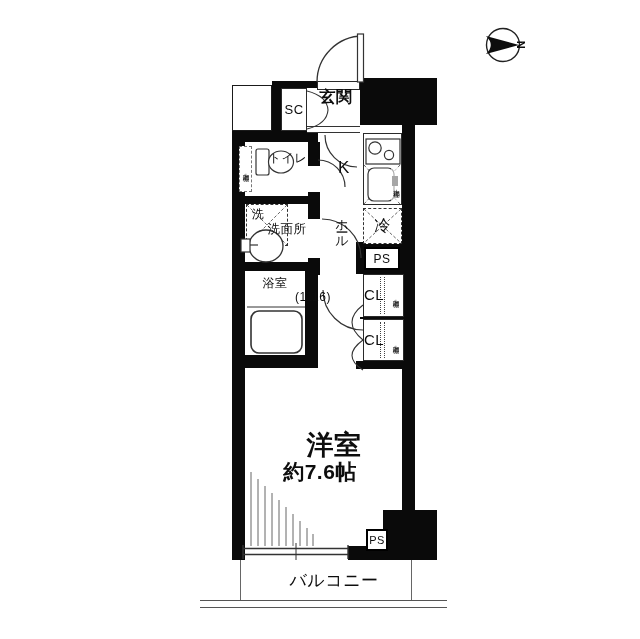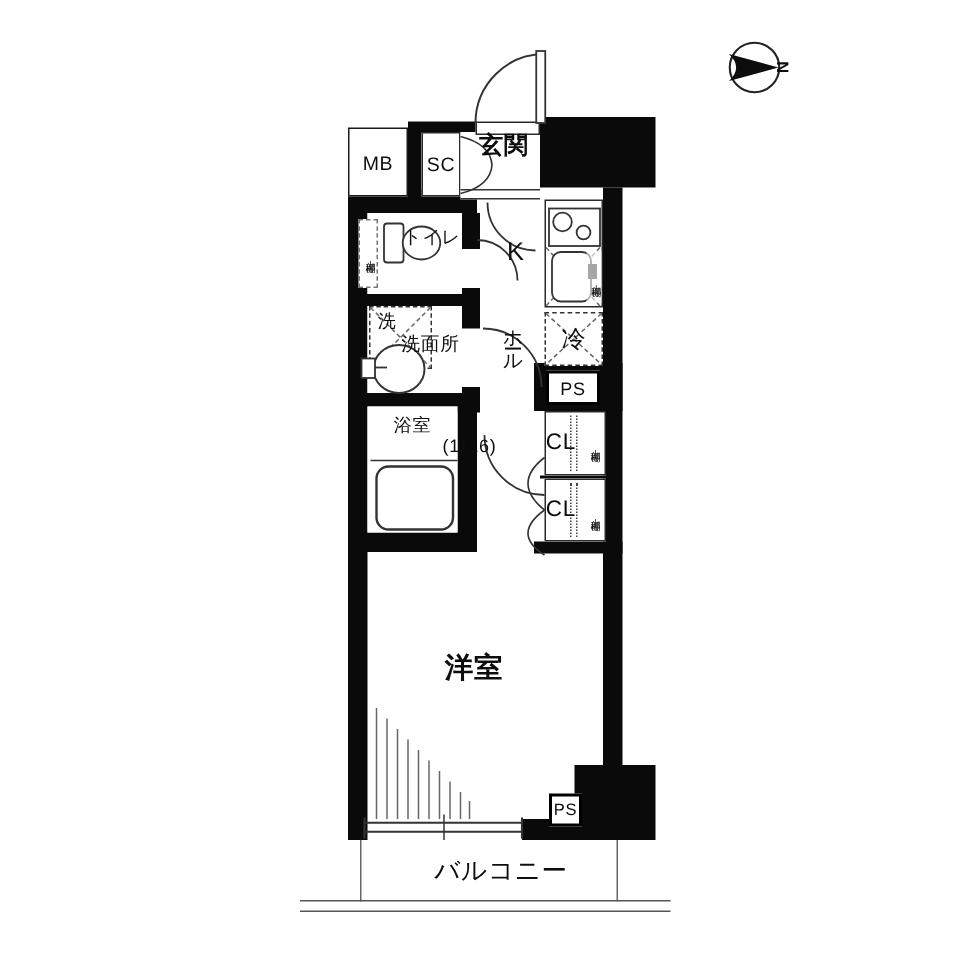--- a/index.html
+++ b/index.html
@@ -133,21 +133,20 @@
       <line x1="243" y1="548.5" x2="348" y2="548.5"></line>
       <line x1="243" y1="554.5" x2="348" y2="554.5"></line>
       <line x1="243" y1="545" x2="243" y2="559"></line>
       <line x1="348" y1="545" x2="348" y2="559"></line>
       <line x1="296" y1="543" x2="296" y2="560" stroke-width="1"></line>
     </g>
   </svg>
 
   <div class="lbl" style="left:514px;top:38px;width:14px;height:14px;font-size:11px;font-weight:bold;transform:rotate(90deg);">N</div>
 
-  <div class="lbl" style="left:232px;top:85px;width:40px;height:46px;font-size:13px;">MB</div>
   <div class="lbl" style="left:281px;top:88px;width:26px;height:43px;font-size:13px;">SC</div>
   <div class="lbl" style="left:312px;top:76px;width:48px;height:43px;font-size:16px;font-weight:bold;">玄関</div>
 
   <div class="lbl" style="left:268px;top:149px;width:40px;height:18px;font-size:12px;text-align:right;">トイレ</div>
   <div class="lbl vert" style="left:239px;top:146px;width:11px;height:44px;font-size:6.5px;border:1px dashed #777;background:#fff;">上部棚</div>
 
   <div class="lbl" style="left:334px;top:158px;width:20px;height:20px;font-size:17px;">K</div>
   <div class="lbl vert" style="left:333px;top:192px;width:17px;height:68px;font-size:13px;">ホール</div>
 
   <div class="lbl" style="left:249px;top:206px;width:18px;height:16px;font-size:12px;">洗</div>
@@ -159,19 +158,20 @@
   <div class="lbl" style="left:364px;top:247px;width:36px;height:23px;font-size:12px;">PS</div>
 
   <div class="lbl" style="left:253px;top:276px;width:44px;height:14px;font-size:12px;">浴室</div>
   <div class="lbl" style="left:250px;top:290px;width:50px;height:14px;font-size:12px;margin-left:38px;">(1116)</div>
 
   <div class="lbl" style="left:364px;top:284px;width:20px;height:20px;font-size:15px;">CL</div>
   <div class="lbl vert" style="left:390px;top:277px;width:11px;height:36px;font-size:6.5px;background:#fff;">上部棚</div>
   <div class="lbl" style="left:364px;top:329px;width:20px;height:20px;font-size:15px;">CL</div>
   <div class="lbl vert" style="left:390px;top:323px;width:11px;height:36px;font-size:6.5px;background:#fff;">上部棚</div>
 
-  <div class="lbl" style="left:246px;top:432px;width:140px;height:26px;font-size:19px;font-weight:bold;">洋室</div>
+  <div class="lbl" style="left:264px;top:432px;width:140px;height:26px;font-size:27px;font-weight:bold;">洋室</div>
+  <div class="lbl" style="left:240px;top:459px;width:160px;height:26px;font-size:21px;font-weight:bold;">約7.6帖</div>
 
   <div class="lbl" style="left:366px;top:529px;width:22px;height:22px;font-size:11px;">PS</div>
 
   <div class="lbl" style="left:240px;top:562px;width:188px;height:36px;font-size:17px;">バルコニー</div>
 
 </div>
 
 </body></html>

